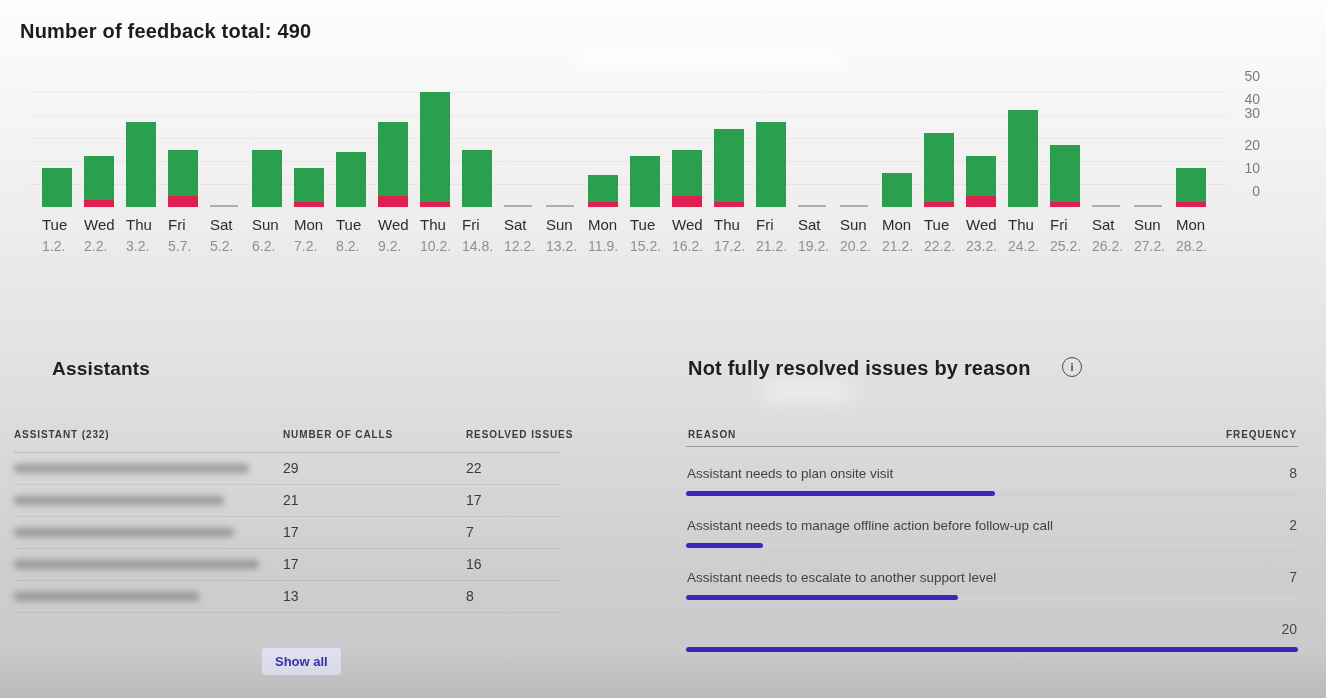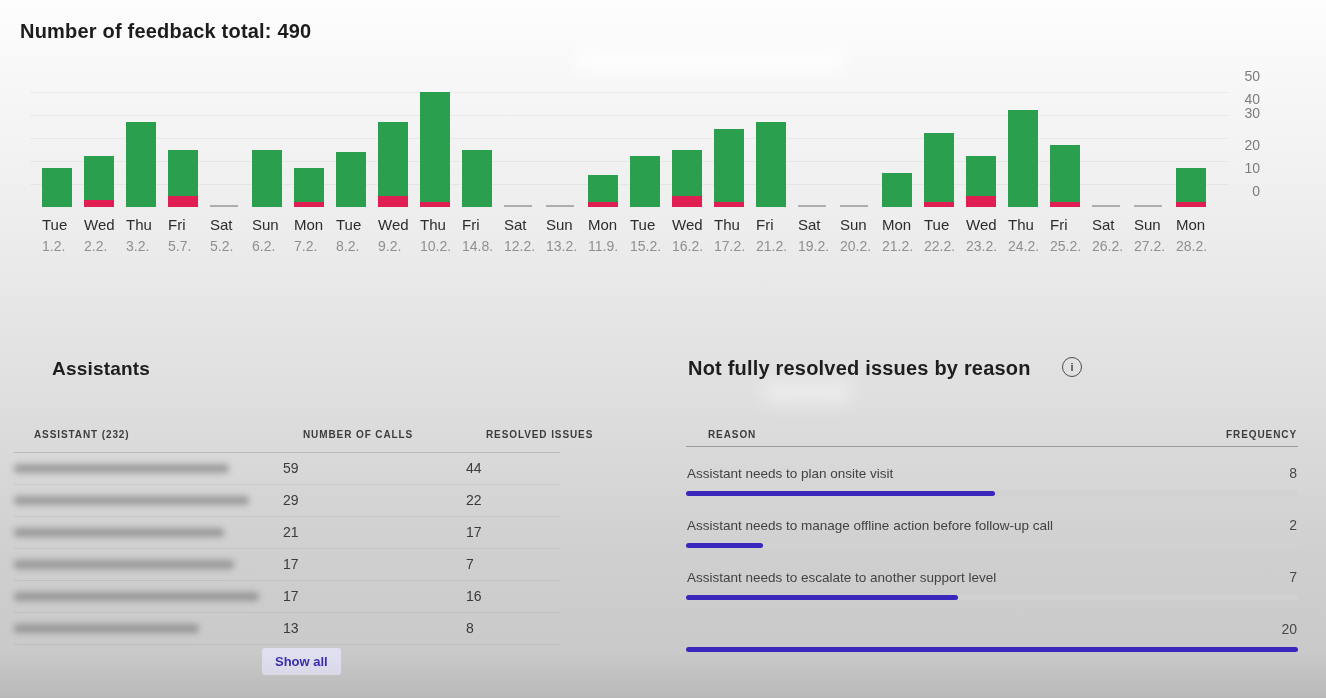--- a/index.html
+++ b/index.html
@@ -18,21 +18,21 @@
   .barwrap{height:127px;width:30px;display:flex;flex-direction:column;justify-content:flex-end;}
   .bar{width:30px;display:flex;flex-direction:column;}
   .seg{width:30px;}
   .zero-dash{width:28px;height:2px;background:#aeaeae;margin-bottom:0px;}
   .day-label{margin-top:10px;font-size:15px;color:#2d2d2d;line-height:16px;}
   .date-label{margin-top:6px;font-size:14px;color:#8f8f8f;line-height:15px;}
   #yticks .yt{position:absolute;width:40px;text-align:right;font-size:14px;color:#7c7c7c;line-height:15px;}
 
   
   .section-heading{position:absolute;font-size:19px;font-weight:700;color:#1e1e1e;letter-spacing:.2px;}
-  .col-header{position:absolute;font-size:10px;font-weight:700;letter-spacing:.9px;color:#3d3d3d;text-transform:uppercase;margin-left:20px;}
+  .col-header{position:absolute;font-size:10px;font-weight:700;letter-spacing:.9px;color:#3d3d3d;text-transform:uppercase;}
   #assistant-rows{position:absolute;left:14px;top:452px;width:546px;border-top:1px solid rgba(0,0,0,0.14);}
   .a-row{position:relative;height:31px;border-bottom:1px solid rgba(0,0,0,0.06);}
   .name-redacted{position:absolute;left:0;top:11px;height:9px;border-radius:4px;
        background:rgba(110,110,110,0.55);filter:blur(3px);}
   .a-val{position:absolute;top:0;font-size:14px;color:#3a3a3a;line-height:31px;}
   .a-calls{left:269px;} .a-resolved{left:452px;}
   .show-all-btn{position:absolute;left:262px;top:648px;background:#e0e0f0;color:#3b2fae;border:none;
        font-family:"Liberation Sans",sans-serif;font-size:13px;font-weight:700;padding:6px 13px;border-radius:3px;cursor:pointer;}
 
   
@@ -322,25 +322,20 @@
       <div class="yt" style="left: 1220px; top: 92px;">40</div>
       <div class="yt" style="left: 1220px; top: 69px;">50</div>
     </div>
 
   <div class="section-heading" style="left:15px;top:358px;margin-left:37px;">Assistants</div>
   <div class="col-header" style="left:14px;top:429px;">ASSISTANT (232)</div>
   <div class="col-header" style="left:283px;top:429px;">NUMBER OF CALLS</div>
   <div class="col-header" style="left:466px;top:429px;">RESOLVED ISSUES</div>
   <div id="assistant-rows">
       <div class="a-row">
-        <div class="name-redacted" style="width: 215px;"></div>
-        <div class="a-val a-calls">59</div>
-        <div class="a-val a-resolved">44</div>
-      </div>
-      <div class="a-row">
         <div class="name-redacted" style="width: 235px;"></div>
         <div class="a-val a-calls">29</div>
         <div class="a-val a-resolved">22</div>
       </div>
       <div class="a-row">
         <div class="name-redacted" style="width: 210px;"></div>
         <div class="a-val a-calls">21</div>
         <div class="a-val a-resolved">17</div>
       </div>
       <div class="a-row">

